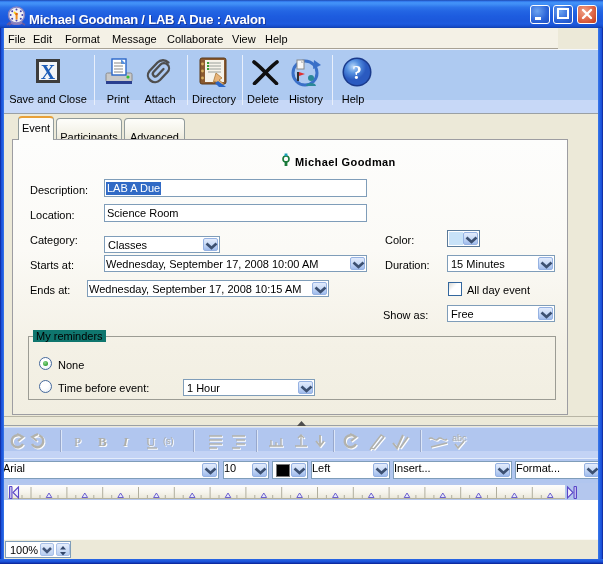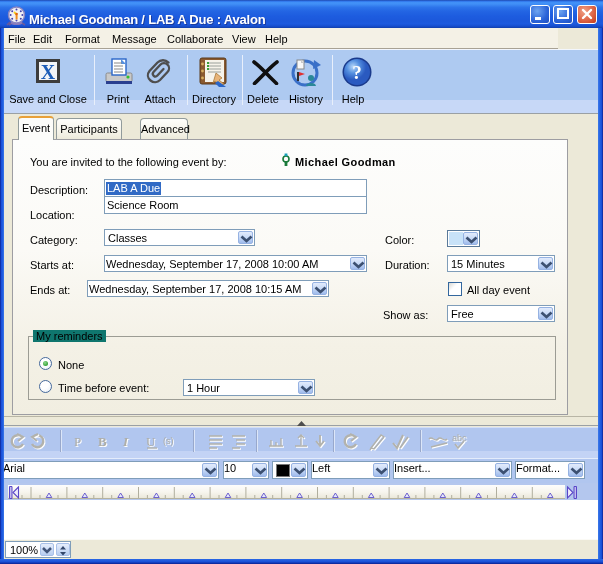--- a/index.html
+++ b/index.html
@@ -25,25 +25,25 @@
 
 
 #toolbar { left:4px; top:49px; width:594px; height:65px;
   background:linear-gradient(180deg,#f2f6fd 0px,#f2f6fd 1px,#aecaf1 1px,#aecaf1 51px,#c7d8f7 51px,#c7d8f7 100%);
   border-bottom:1px solid #9aa0a4; }
 .tbsep { position:absolute; top:6px; width:1px; height:50px; background:#e8effb; }
 .tblabel { position:absolute; top:44px; text-align:center; color:#000; }
 
 
 .tab { position:absolute; height:22px; border:1px solid #919b9c; border-bottom:none; border-radius:4px 4px 0 0;
-  background:linear-gradient(180deg,#fefefb 0%,#f3f1e6 70%,#ebe8d8 100%); text-align:center; padding-top:4px; }
+  background:linear-gradient(180deg,#fefefb 0%,#f3f1e6 70%,#ebe8d8 100%); text-align:center; padding-top:12px; }
 #tab-event { left:18px; top:116px; width:36px; height:24px; background:#fcfcf9;
   border-top:2px solid #e8a038; padding-top:4px; }
 #tab-part { left:56px; top:118px; width:66px; }
-#tab-adv  { left:140px; top:118px; width:48px; }
+#tab-adv  { left:124px; top:118px; width:61px; }
 
 
 #panel { left:12px; top:139px; width:556px; height:276px; border:1px solid #9d9da2;
   background:linear-gradient(180deg,#fdfdfc 0%,#fbfaf6 40%,#f4f1e6 75%,#f1eee1 100%); }
 
 .flabel { position:absolute; color:#000; }
 .tinput { position:absolute; background:#fff; border:1px solid #7f9db9; font-size:11px; padding:2px 2px 0 2px; color:#000; }
 .combo { position:absolute; background:#fff; border:1px solid #7f9db9; }
 .combo .ctext { position:absolute; left:3px; top:2px; white-space:nowrap; }
 .cbtn { position:absolute; right:1px; top:1px; bottom:1px; width:15px; border-radius:2px;
@@ -222,36 +222,35 @@
       </defs>
       <text x="15" y="22" font-size="19" font-weight="bold" fill="#fff" text-anchor="middle" font-family="Liberation Serif">?</text>
     </svg>
   </div>
 
   <div id="tab-part" class="tab">Participants</div>
   <div id="tab-adv" class="tab">Advanced</div>
   <div id="panel" class="abs"></div>
   <div id="tab-event" class="tab">Event</div>
 
-  <div class="flabel" style="left:30px;top:156px;white-space:nowrap">You are invited to the following event by:</div>
   <svg class="abs" style="left:281px;top:153px" width="10" height="14">
     <circle cx="5" cy="6" r="3" fill="none" stroke="#1a7a3a" stroke-width="1.6"></circle>
     <rect x="3.6" y="8" width="2.8" height="5" fill="#1a7a3a"></rect>
     <rect x="3.6" y="0.5" width="2.8" height="2.6" fill="#18a0b8"></rect>
   </svg>
   <div class="flabel" style="left:295px;top:156px;font-weight:bold;letter-spacing:0.4px">Michael Goodman</div>
 
   <div class="flabel" style="left:30px;top:184px">Description:</div>
   <div class="tinput" style="left:104px;top:179px;width:263px;height:18px;padding-left:1px"><span style="background:#316ac5;color:#fff;display:inline-block;padding:0 1px 1px 1px">LAB A Due</span></div>
 
   <div class="flabel" style="left:30px;top:209px">Location:</div>
-  <div class="tinput" style="left:104px;top:196px;width:263px;height:18px">Science Room</div>
+  <div class="tinput" style="left:104px;top:204px;width:263px;height:18px">Science Room</div>
 
   <div class="flabel" style="left:30px;top:234px">Category:</div>
-  <div class="combo" style="left:104px;top:229px;width:151px;height:17px">
+  <div class="combo" style="left:104px;top:236px;width:116px;height:17px">
       <span class="ctext">Classes</span>
     <span class="cbtn">
         <svg width="13" height="9">
           <path d="M1.5 1.5 L6.5 6 L11.5 1.5" fill="none" stroke="#3c5071" stroke-width="2.7"></path>
         </svg>
       </span>
     </div>
   <div class="flabel" style="left:385px;top:234px">Color:</div>
   <div class="combo" style="left:447px;top:230px;width:33px;height:17px;border-color:#5a7a9a">
       <span style="position:absolute;left:1px;top:1px;bottom:1px;width:14px;background:#c8e2f8"></span>
@@ -408,21 +407,21 @@
           <svg width="13" height="9">
             <path d="M1.5 1.5 L6.5 6 L11.5 1.5" fill="none" stroke="#3c5071" stroke-width="2.7"></path>
           </svg>
         </span></div>
     <div class="fcombo" style="left:308px;width:79px"><span class="ctext" style="top:2px">Left</span>
       <span class="cbtn">
           <svg width="13" height="9">
             <path d="M1.5 1.5 L6.5 6 L11.5 1.5" fill="none" stroke="#3c5071" stroke-width="2.7"></path>
           </svg>
         </span></div>
-    <div class="fcombo" style="left:512px;width:70px"><span class="ctext" style="top:2px">Format...</span>
+    <div class="fcombo" style="left:512px;width:86px"><span class="ctext" style="top:2px">Format...</span>
       <span class="cbtn">
           <svg width="13" height="9">
             <path d="M1.5 1.5 L6.5 6 L11.5 1.5" fill="none" stroke="#3c5071" stroke-width="2.7"></path>
           </svg>
         </span></div>
   </div>
 
   <div id="rulerband" class="abs">
     <div id="ruler"></div>
     <svg class="abs" style="left:0;top:0" width="597" height="18" id="rulersvg">

